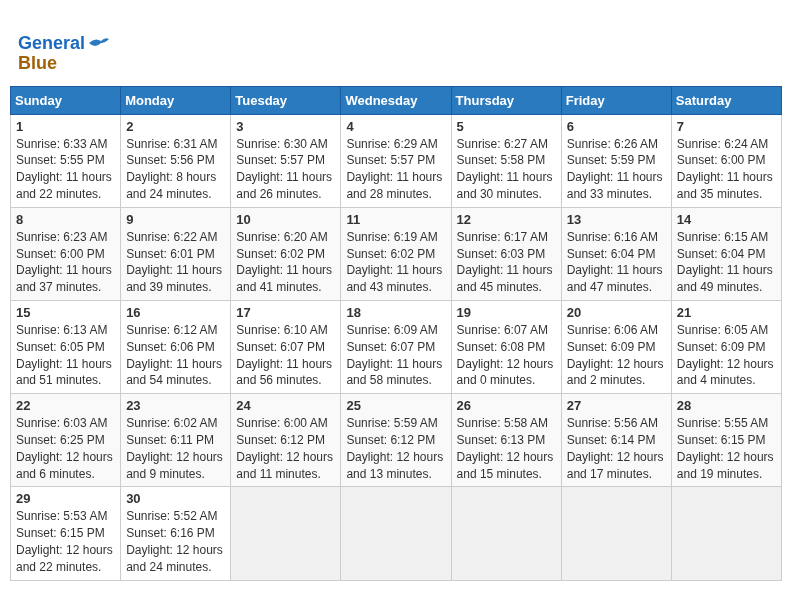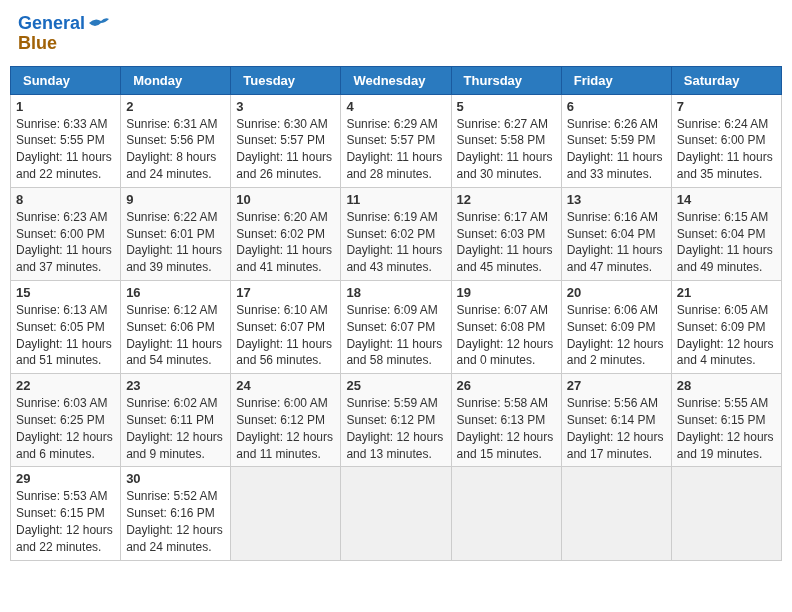--- a/index.html
+++ b/index.html
@@ -14,20 +14,21 @@
       display: flex;
       justify-content: space-between;
       align-items: flex-start;
       margin-bottom: 8px;
       padding: 4px 8px;
     }
     .logo {
       display: flex;
       flex-direction: column;
       align-items: flex-start;
+      margin-top: 20px;
     }
     .logo-text {
       font-size: 18px;
       font-weight: bold;
       color: #333;
       line-height: 1.1;
     }
     .logo-text span {
       color: #1a6abf;
     }
@@ -46,21 +47,21 @@
     table {
       width: 100%;
       border-collapse: collapse;
       table-layout: fixed;
     }
     thead th {
       background-color: #2a7abf;
       color: #fff;
       font-size: 13px;
       font-weight: bold;
-      padding: 6px 12px;
+      padding: 6px 4px;
       text-align: left;
       border: 1px solid #1a5a9f;
     }
     tbody td {
       vertical-align: top;
       border: 1px solid #ccc;
       padding: 4px 5px;
       height: 90px;
       font-size: 10.5px;
       color: #333;

